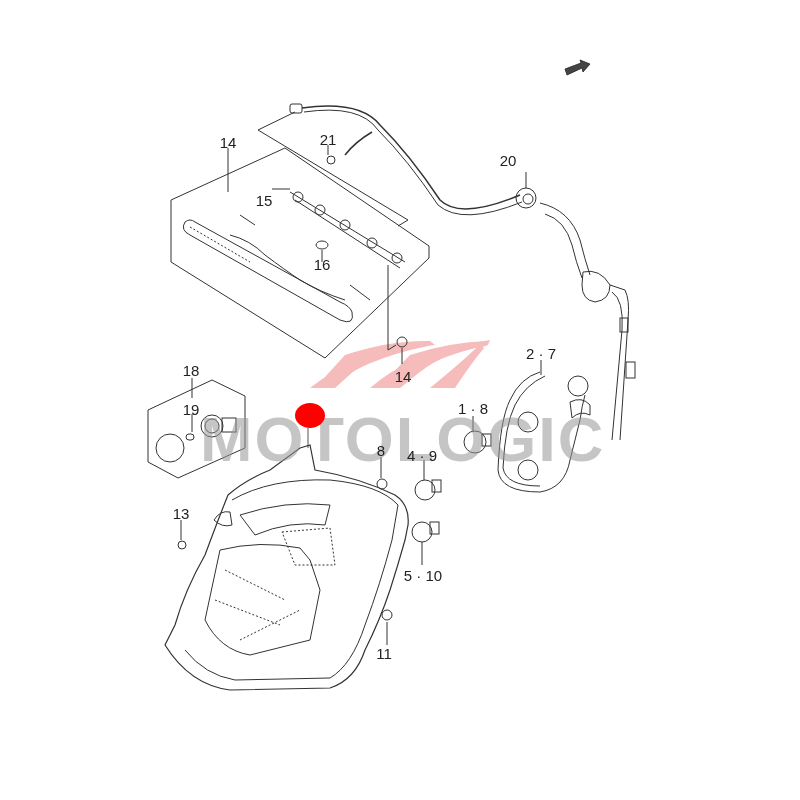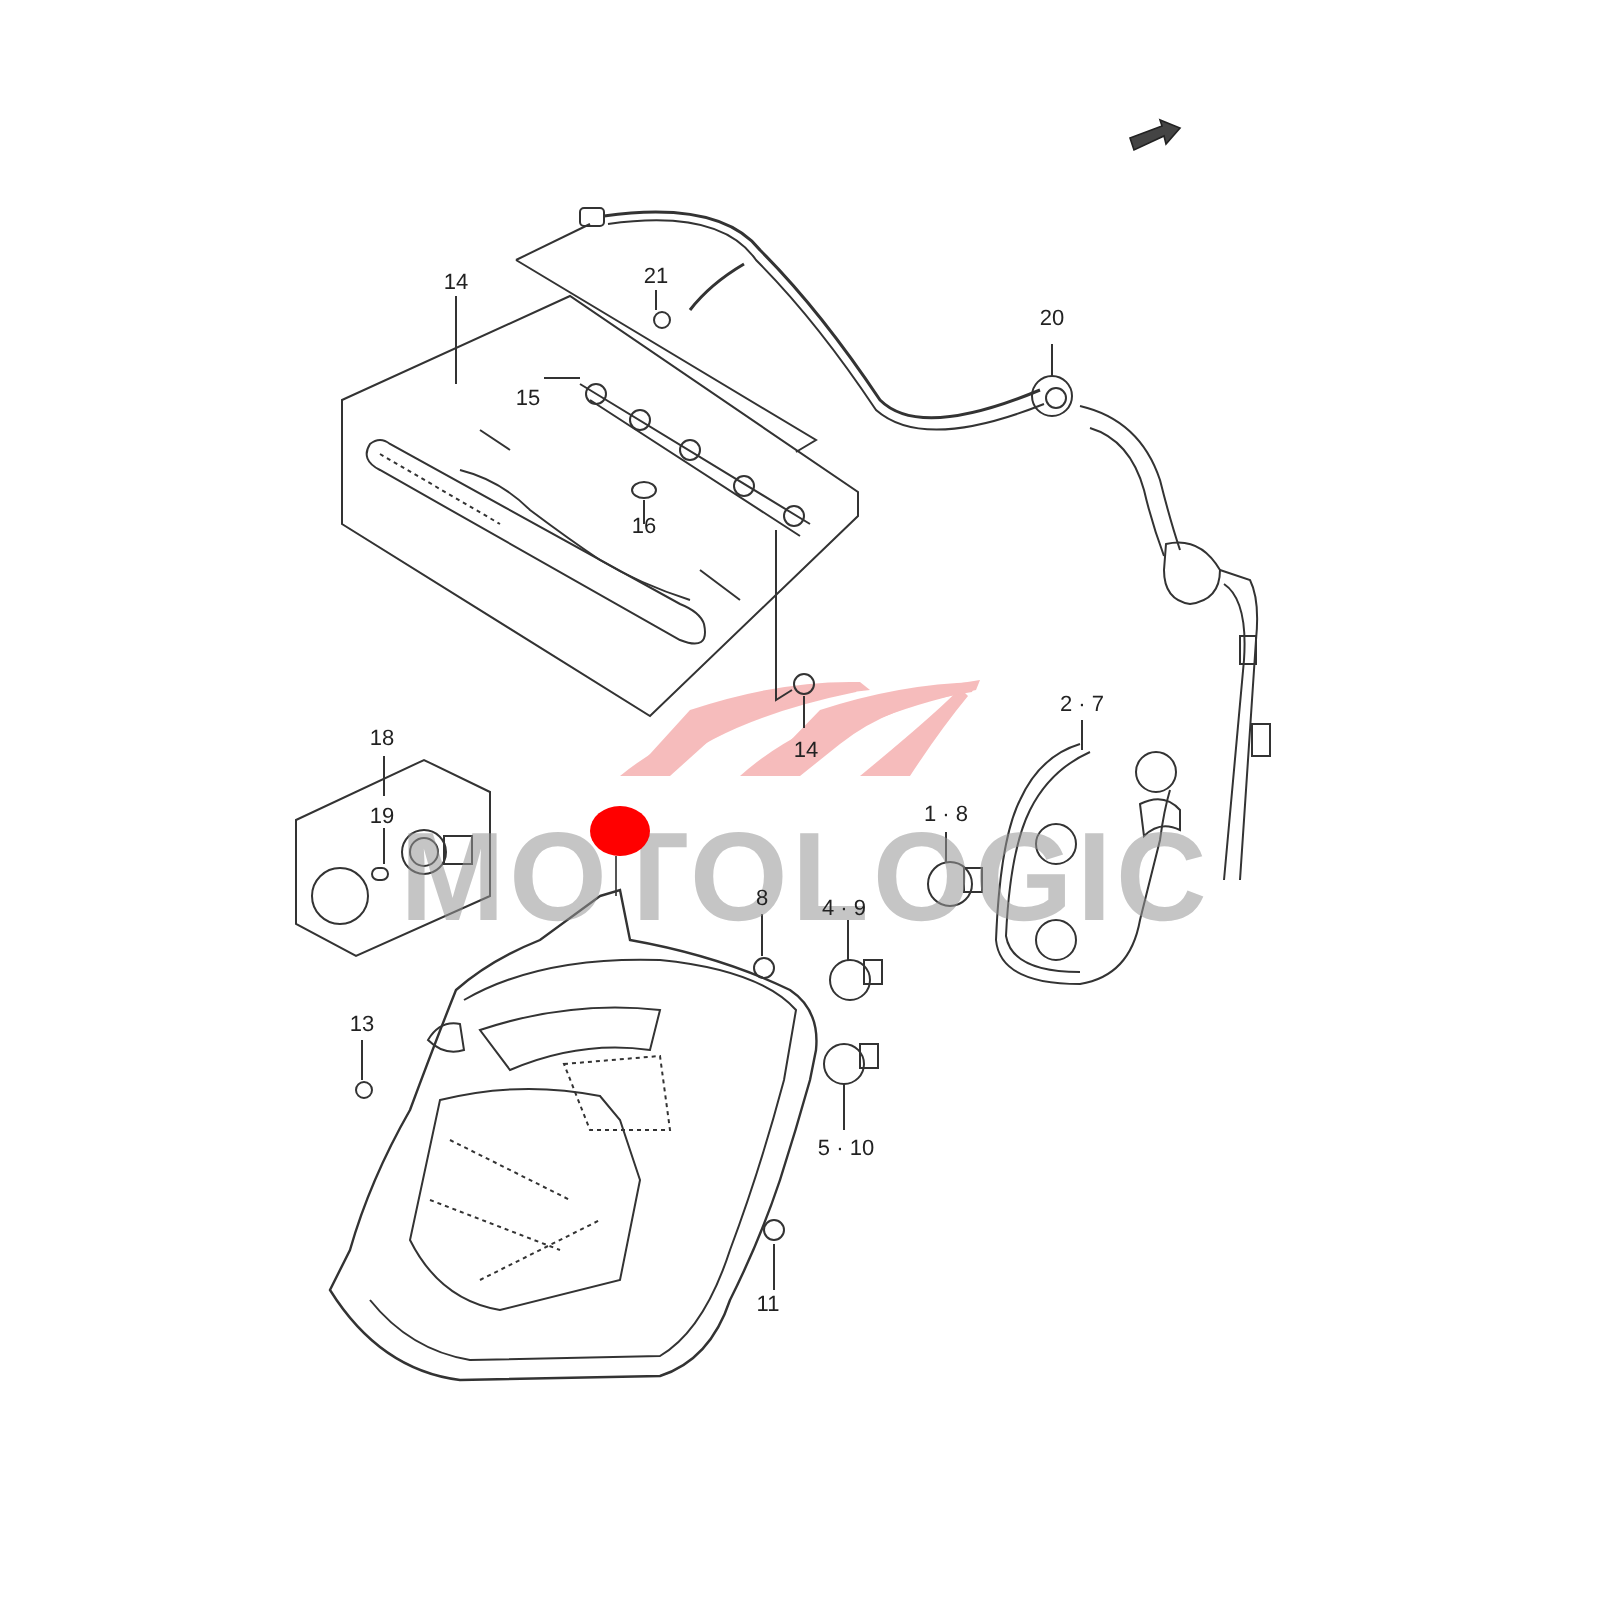--- a/index.html
+++ b/index.html
@@ -1,20 +1,20 @@
 <!DOCTYPE html>
 <html><head>
 <meta charset="utf-8">
 <style>
   html, body { margin: 0; padding: 0; background: #ffffff; }
   body { width: 800px; height: 800px; position: relative; overflow: hidden;
          font-family: "Liberation Sans", sans-serif; }
   #diagram { position: absolute; left: 0; top: 0; width: 800px; height: 800px; }
   .callout { position: absolute; font-family: "Liberation Sans", sans-serif;
-             font-size: 11px; color: #222; white-space: nowrap;
+             font-size: 15px; color: #222; white-space: nowrap;
              transform: translate(-50%, -50%); line-height: 1; }
   .watermark-text { position: absolute; left: 200px; top: 408px; width: 400px;
              font-family: "Liberation Sans", sans-serif; font-weight: bold;
              font-size: 63px; letter-spacing: 2px; color: rgba(150,150,150,0.55);
              line-height: 1; pointer-events: none; }
   .marker { position: absolute; left: 295px; top: 403px; width: 30px; height: 25px;
             border-radius: 50%; pointer-events: auto; }
   .fwd-badge { position: absolute; left: 563px; top: 59px; width: 28px; height: 18px; }
 </style>
 </head>
@@ -142,21 +142,21 @@
   
   <div class="marker" style="background:#ff0000;"></div>
 
   
   <span class="callout" style="left:228px;top:142px">14</span>
   <span class="callout" style="left:264px;top:200px">15</span>
   <span class="callout" style="left:322px;top:264px">16</span>
   <span class="callout" style="left:403px;top:376px">14</span>
   <span class="callout" style="left:191px;top:370px">18</span>
   <span class="callout" style="left:191px;top:409px">19</span>
-  <span class="callout" style="left:526px;top:160px">20</span>
+  <span class="callout" style="left:508px;top:160px">20</span>
   <span class="callout" style="left:328px;top:139px">21</span>
   <span class="callout" style="left:541px;top:353px">2 · 7</span>
   <span class="callout" style="left:473px;top:408px">1 · 8</span>
   <span class="callout" style="left:422px;top:455px">4 · 9</span>
   <span class="callout" style="left:423px;top:575px">5 · 10</span>
   <span class="callout" style="left:384px;top:653px">11</span>
   <span class="callout" style="left:381px;top:450px">8</span>
   <span class="callout" style="left:181px;top:513px">13</span>
 </div>
 

